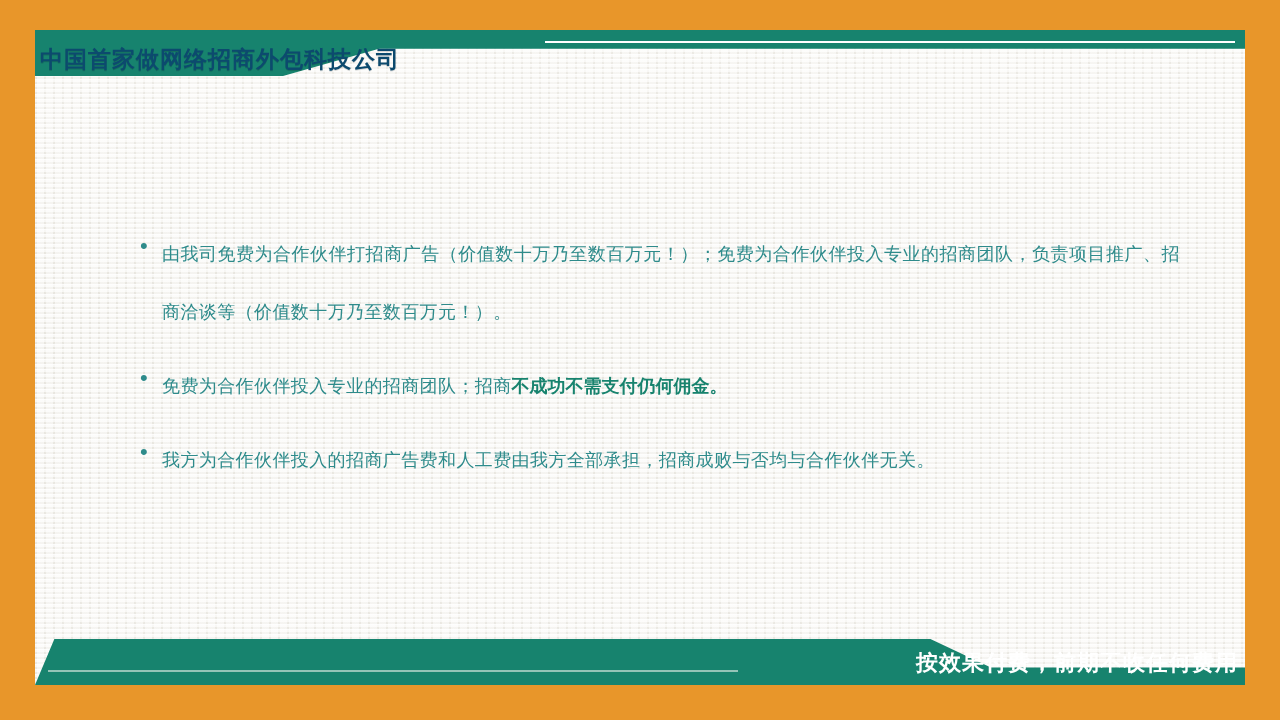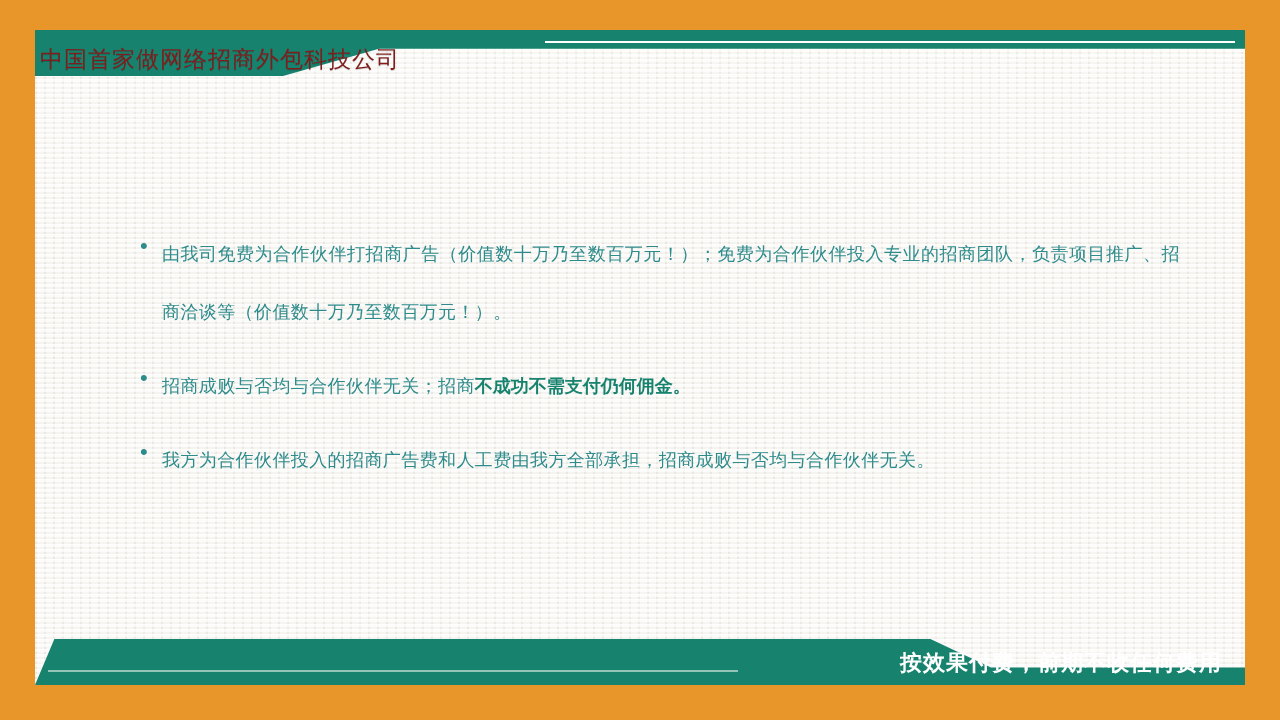--- a/index.html
+++ b/index.html
@@ -44,23 +44,23 @@
     left:545px; top:41px;
     width:690px; height:2px;
     background:#FFFFFF;
     z-index:4;
   }
   #header-title{
     position:absolute;
     left:40px; top:31px;
     height:56px;
     display:flex; align-items:center;
-    color:#7f1d1d;
+    color:#0c4a6e;
     font-size:23px;
-    font-weight:normal;
+    font-weight:bold;
     letter-spacing:1px;
     z-index:5;
     text-shadow:0 1px 0 rgba(0,0,0,0.15);
   }
 
   
   #content{
     position:absolute;
     left:35px; top:90px;
     width:1210px; height:520px;
@@ -119,21 +119,21 @@
   #footer-rule{
     position:absolute;
     left:48px; top:670px;
     width:690px; height:2px;
     background:#BFD9D0;
     opacity:0.75;
     z-index:4;
   }
   #footer-text{
     position:absolute;
-    right:58px; top:642px;
+    right:42px; top:642px;
     height:42px;
     display:flex; align-items:center;
     color:#FFFFFF;
     font-size:22px;
     font-weight:bold;
     letter-spacing:1px;
     z-index:5;
     margin-left:20px;
   }
 </style>
@@ -148,21 +148,21 @@
 <div id="header-title">中国首家做网络招商外包科技公司</div>
 
 <div id="content">
   <div id="bullet-list">
       <div class="bullet-row">
         <span class="bullet-dot">•</span>
         <div class="bullet-text"><span>由我司免费为合作伙伴打招商广告（价值数十万乃至数百万元！）；免费为合作伙伴投入专业的招商团队，负责项目推广、招商洽谈等（价值数十万乃至数百万元！）。</span></div>
       </div>
       <div class="bullet-row">
         <span class="bullet-dot">•</span>
-        <div class="bullet-text"><span>招商成败与否均与合作伙伴无关；招商</span><b>不成功不需支付仍何佣金。</b></div>
+        <div class="bullet-text"><span>免费为合作伙伴投入专业的招商团队；招商</span><b>不成功不需支付仍何佣金。</b></div>
       </div>
       <div class="bullet-row">
         <span class="bullet-dot">•</span>
         <div class="bullet-text"><span>我方为合作伙伴投入的招商广告费和人工费由我方全部承担，招商成败与否均与合作伙伴无关。</span></div>
       </div>
     </div>
 </div>
 
 <div id="footer-banner"></div>
 <div id="footer-rule"></div>

